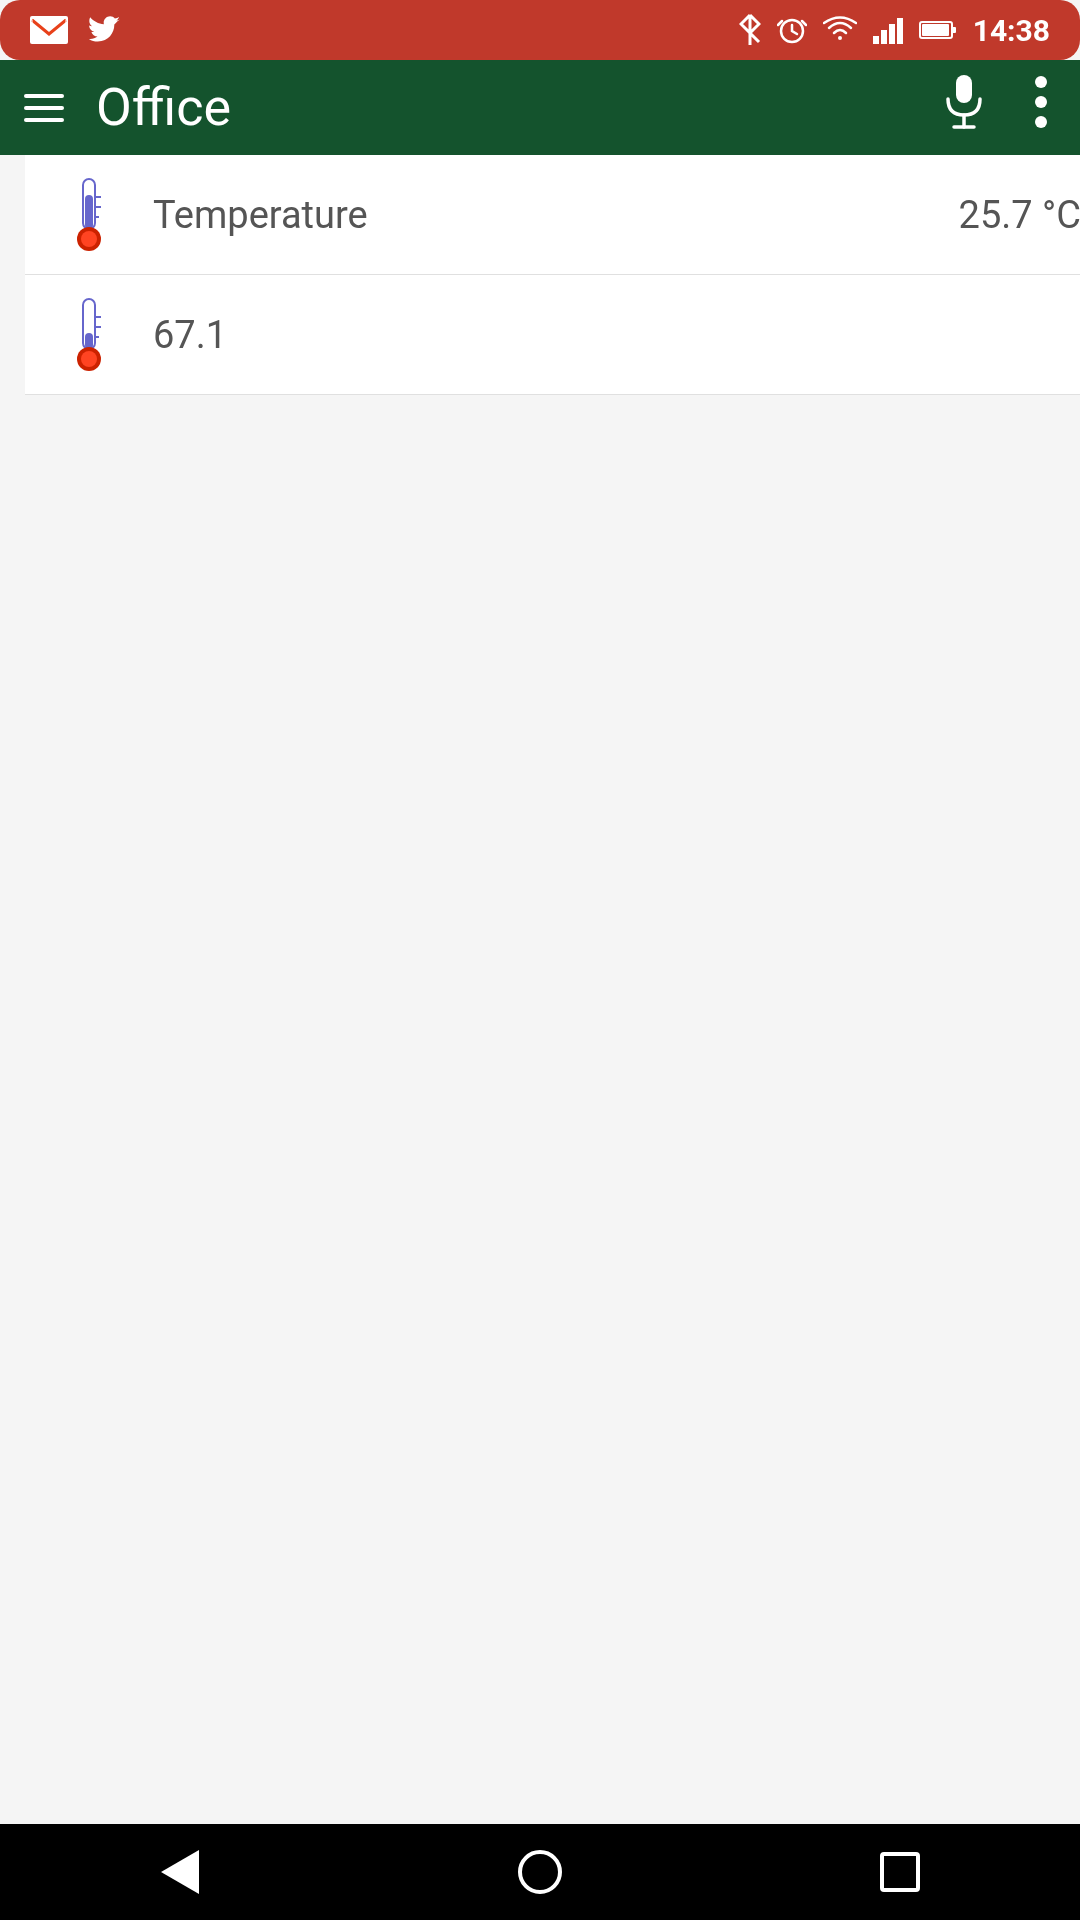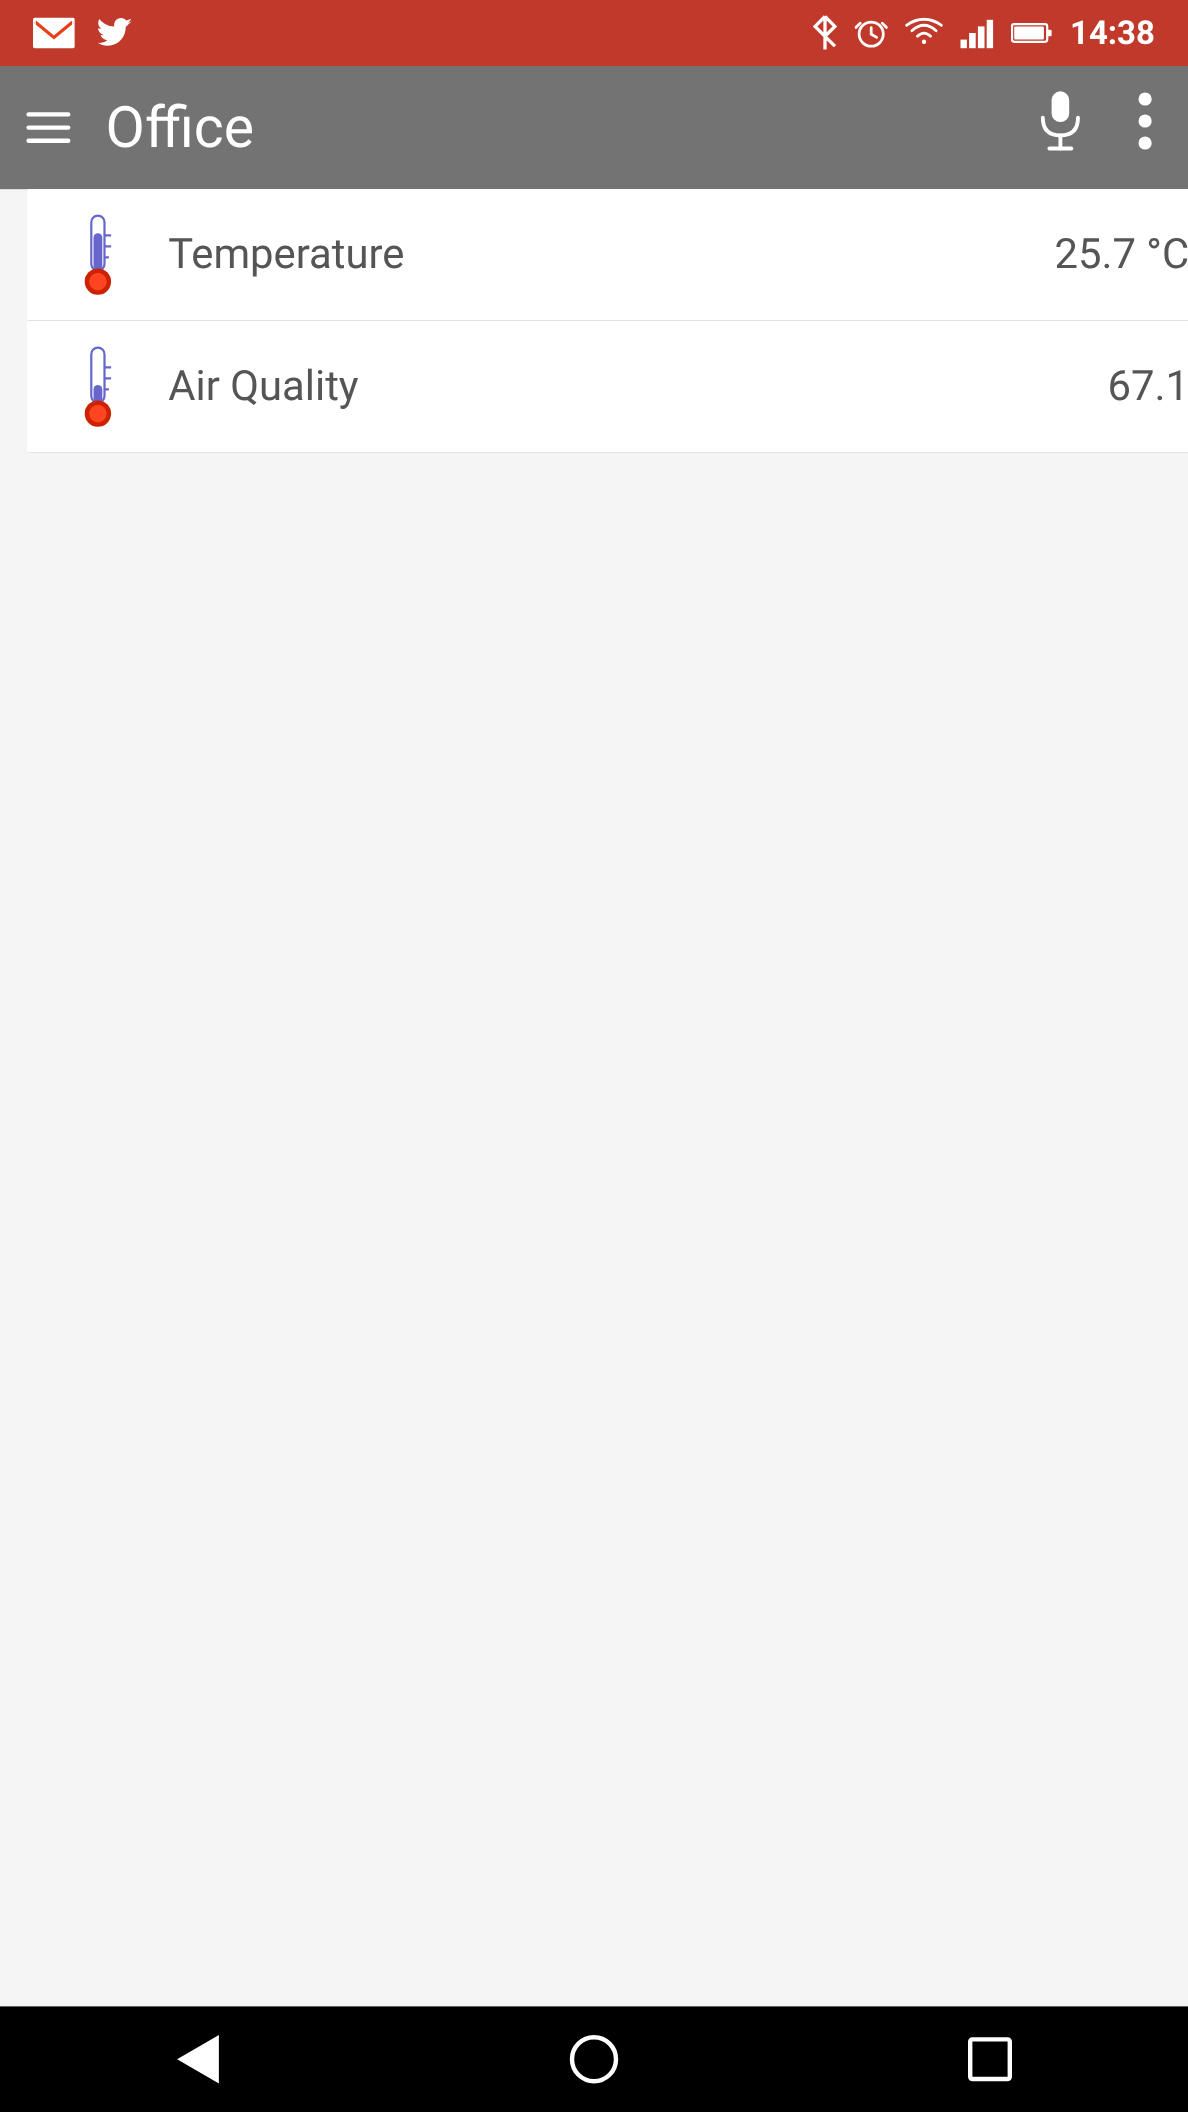--- a/index.html
+++ b/index.html
@@ -19,20 +19,21 @@
 
     
     .status-bar {
       width: 100%;
       height: 60px;
       background: #c0392b;
       display: flex;
       align-items: center;
       justify-content: space-between;
       padding: 0 30px;
+      border-radius: 20px;
     }
 
     .status-bar-left {
       display: flex;
       align-items: center;
       gap: 20px;
     }
 
     .status-bar-right {
       display: flex;
@@ -42,22 +43,22 @@
 
     .status-time {
       color: white;
       font-size: 30px;
       font-weight: bold;
     }
 
     
     .app-bar {
       width: 100%;
-      height: 112px;
-      background: #737373;
+      height: 95px;
+      background: #14532d;
       display: flex;
       align-items: center;
       padding: 0 24px;
       gap: 32px;
     }
 
     .app-bar-title {
       flex: 1;
       color: white;
       font-size: 52px;
@@ -295,21 +296,20 @@
         <rect x="20" y="38" width="8" height="16" rx="4" fill="#6666cc"></rect>
 
         <circle cx="24" cy="64" r="12" fill="#cc2200"></circle>
         <circle cx="24" cy="64" r="8" fill="#ff4422"></circle>
 
         <line x1="30" y1="22" x2="36" y2="22" stroke="#6666cc" stroke-width="2"></line>
         <line x1="30" y1="32" x2="36" y2="32" stroke="#6666cc" stroke-width="2"></line>
         <line x1="30" y1="42" x2="34" y2="42" stroke="#6666cc" stroke-width="2"></line>
       </svg>
     </div>
-    <span class="item-label">Air Quality</span>
     <span class="item-value">67.1</span>
   </div>
 
 </div>
 
 <div class="main-content"></div>
 
 <div class="nav-bar">
   <div class="nav-button">
     <div class="back-arrow"></div>

